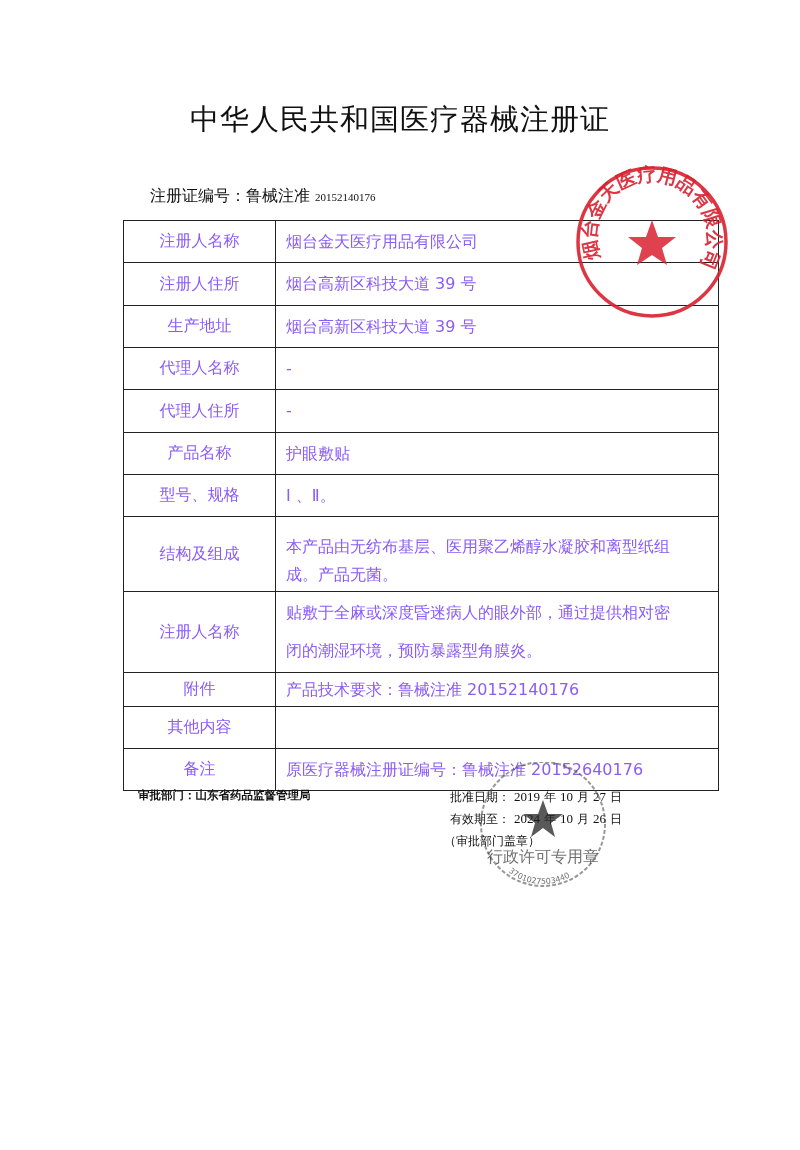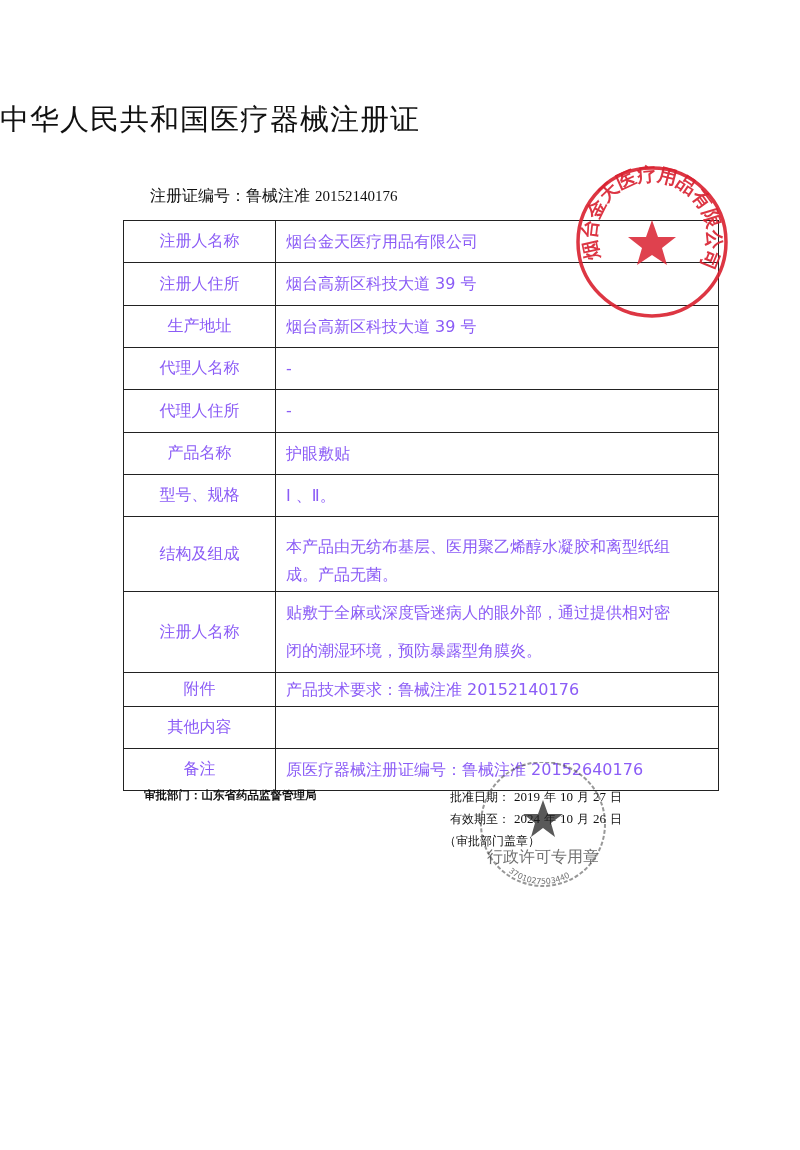--- a/index.html
+++ b/index.html
@@ -1,39 +1,39 @@
 <!DOCTYPE html>
 <html><head>
 <meta charset="utf-8">
 <style>
   html, body { margin: 0; padding: 0; }
   body {
     width: 800px; height: 1150px; background: #ffffff; position: relative; overflow: hidden;
     font-family: "DejaVu Serif", "Liberation Serif", serif; color: #1a1a1a;
   }
   .title {
-    position: absolute; left: 0; top: 100px; width: 800px; 
+    position: absolute; left: 0; top: 100px; width: 800px; text-align: center;
     font-family: "DejaVu Sans", sans-serif; font-size: 29px; letter-spacing: 1px; color: #111;
   }
   .cert-no {
     position: absolute; left: 150px; top: 186px; font-size: 16px;
     font-family: "DejaVu Sans", sans-serif; color: #111;
   }
-  .cert-no .num { font-family: "Liberation Serif", serif; font-size: 15px; }
+  .cert-no .num { font-family: "Liberation Serif", serif; font-size: 11px; }
   table.info {
     position: absolute; left: 123px; top: 220px; width: 596px; border-collapse: collapse;
     font-family: "DejaVu Sans", sans-serif; font-size: 16px; color: #8b5cf6;
   }
   table.info td { border: 1.5px solid #222; padding: 0; vertical-align: middle; }
   td.label { width: 151px; text-align: center; }
   td.value { padding-left: 10px !important; line-height: 26px; }
   td.value.wrap { line-height: 28px; padding-top: 16px; padding-bottom: 2px; }
   td.value.tall { line-height: 38px; }
   .footer-left {
-    position: absolute; left: 144px; top: 788px; font-size: 11.5px;
+    position: absolute; left: 138px; top: 788px; font-size: 11.5px;
     font-family: "DejaVu Sans", sans-serif; font-weight: bold; color: #111;
   }
   .footer-right {
     position: absolute; left: 450px; top: 786px; font-size: 12px;
     font-family: "DejaVu Sans", sans-serif; color: #111; line-height: 22px;
   }
   .footer-right .num { font-family: "Liberation Serif", serif; font-size: 13px; padding: 8px 4px; }
   .seal { position: absolute; pointer-events: none; }
 </style>
 </head>

